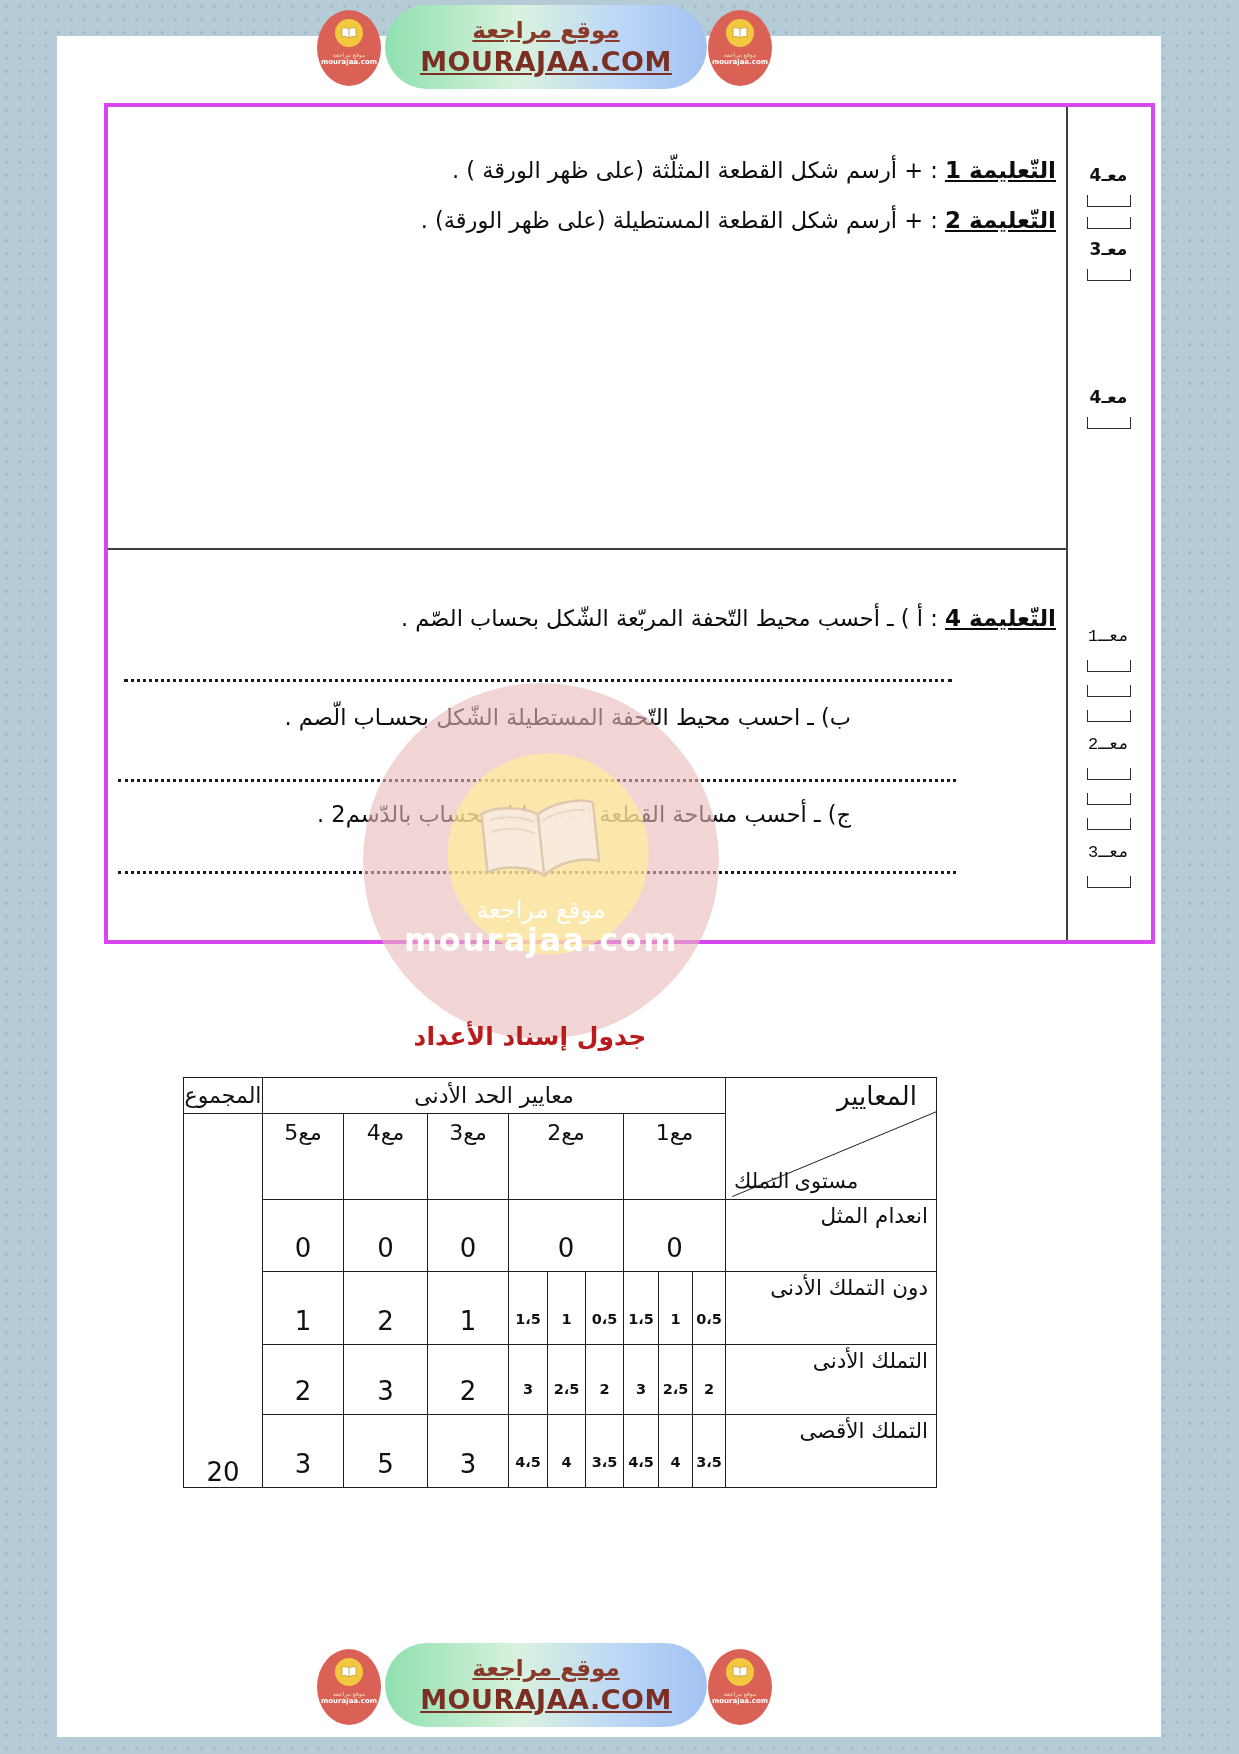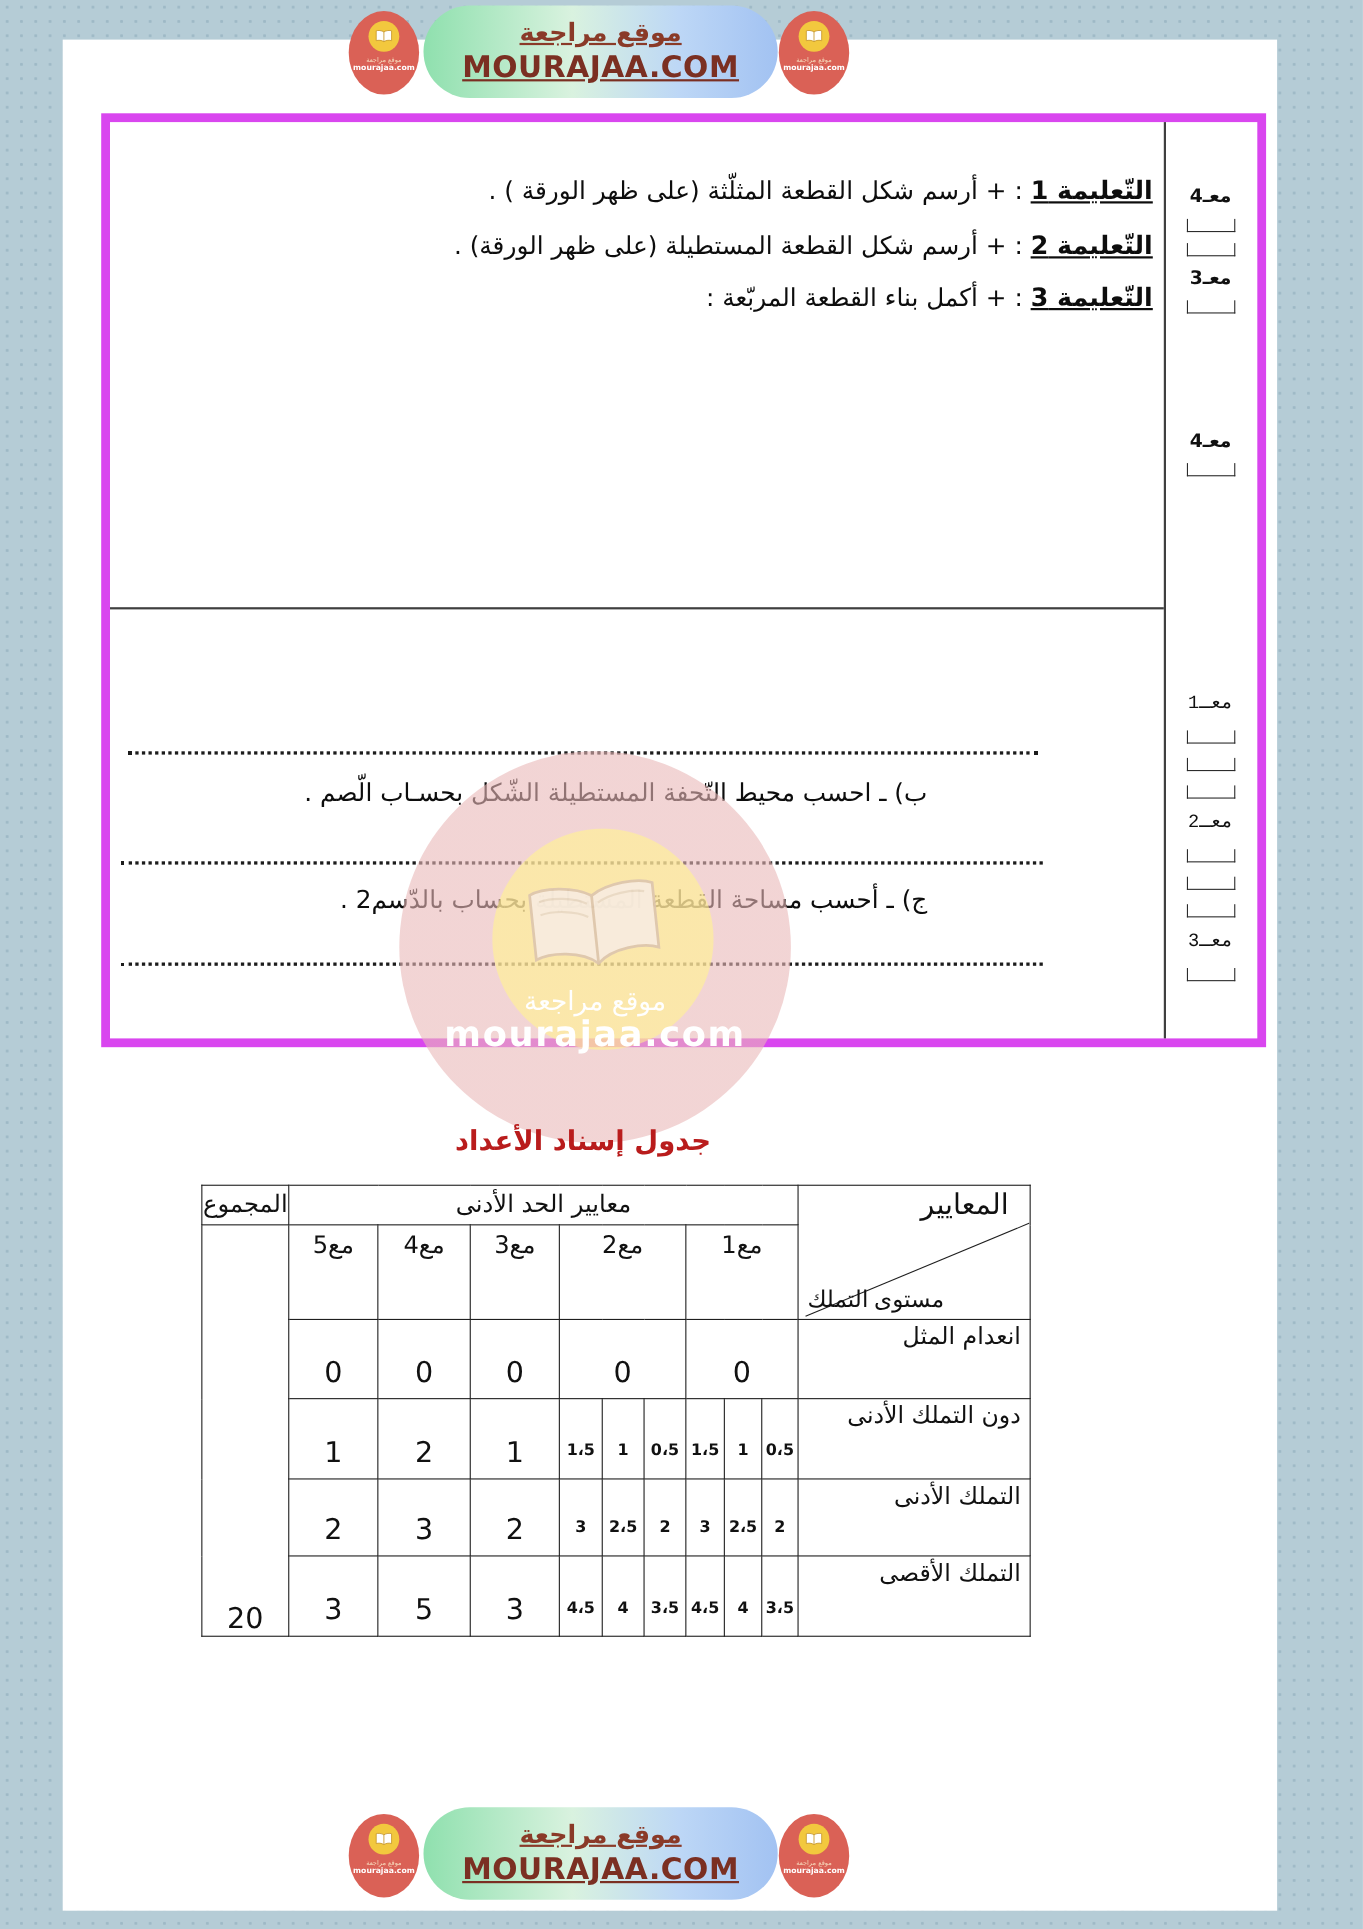--- a/index.html
+++ b/index.html
@@ -22,21 +22,21 @@
   .logo{position:absolute;width:64px;height:76px;background:#da6156;border-radius:50%;
     display:flex;flex-direction:column;align-items:center;z-index:7;}
   .logo.tl{left:317px;top:10px}.logo.tr{left:708px;top:10px}
   .logo.bl{left:317px;top:1649px}.logo.br{left:708px;top:1649px}
   .logo .yc{width:28px;height:28px;background:#f2c83e;border-radius:50%;margin-top:9px;
     display:flex;align-items:center;justify-content:center;}
   .logo .t1{font-size:6px;color:#f6ddbe;margin-top:4px;white-space:nowrap}
   .logo .t2{font-size:7px;color:#ffffff;font-weight:bold;white-space:nowrap}
 
   
-  .mainbox{position:absolute;left:92px;top:103px;width:1043px;height:833px;border:8px solid #d946ef;background:transparent;}
+  .mainbox{position:absolute;left:104px;top:103px;width:1043px;height:833px;border:4px solid #d946ef;background:transparent;}
   .vdiv{position:absolute;left:958px;top:0;height:100%;width:2px;background:#3f3f3f;}
   .hdiv{position:absolute;left:0;top:441px;width:958px;height:2px;background:#3f3f3f;}
   .tline{position:absolute;left:20px;right:95px;direction:rtl;text-align:right;font-size:22.5px;line-height:34px;color:#0d0d0d;}
   .tline.indent{right:300px;}
   .tline .lbl{font-weight:bold;text-decoration:underline;font-size:23px;}
   .dotline{position:absolute;height:0;border-bottom:3px dotted #1c1c1c;}
 
   
   .mcol{position:absolute;left:962px;width:77px;display:flex;flex-direction:column;align-items:center;direction:rtl;}
   .mcol.m1{top:58px;gap:10px;font-weight:bold;}
@@ -104,24 +104,24 @@
 <div class="mainbox">
   <div class="vdiv"></div>
   <div class="hdiv"></div>
 
   <div class="tline" style="top:46px">
     <span class="lbl">التّعليمة 1</span><span> : + أرسم شكل القطعة المثلّثة (على ظهر الورقة ) .</span>
   </div>
   <div class="tline" style="top:96px">
     <span class="lbl">التّعليمة 2</span><span> : + أرسم شكل القطعة المستطيلة (على ظهر الورقة) .</span>
   </div>
-  <div class="tline" style="top:143px">
-    <span class="lbl">التّعليمة 3</span><span> : + أكمل بناء القطعة المربّعة :</span>
-  </div>
-
+
+  <div class="tline" style="top:494px">
+    <span class="lbl">التّعليمة 4</span><span> :  أ ) ـ أحسب محيط التّحفة المربّعة الشّكل بحساب الصّم .</span>
+  </div>
   <div class="dotline" style="top:572px;left:16px;width:828px"></div>
   <div class="tline indent" style="top:593px">ب) ـ احسب محيط التّحفة المستطيلة الشّكل بحسـاب الّصم .</div>
   <div class="dotline" style="top:672px;left:10px;width:838px"></div>
   <div class="tline indent" style="top:690px">ج) ـ أحسب مساحة القطعة المستطيلة بحساب بالدّسم2 .</div>
   <div class="dotline" style="top:764px;left:10px;width:838px"></div>
 
   <div class="mcol m1" id="m1">
       <div class="mcode">معـ4</div>
       <div class="mtick"></div>
       <div class="mtick"></div>

